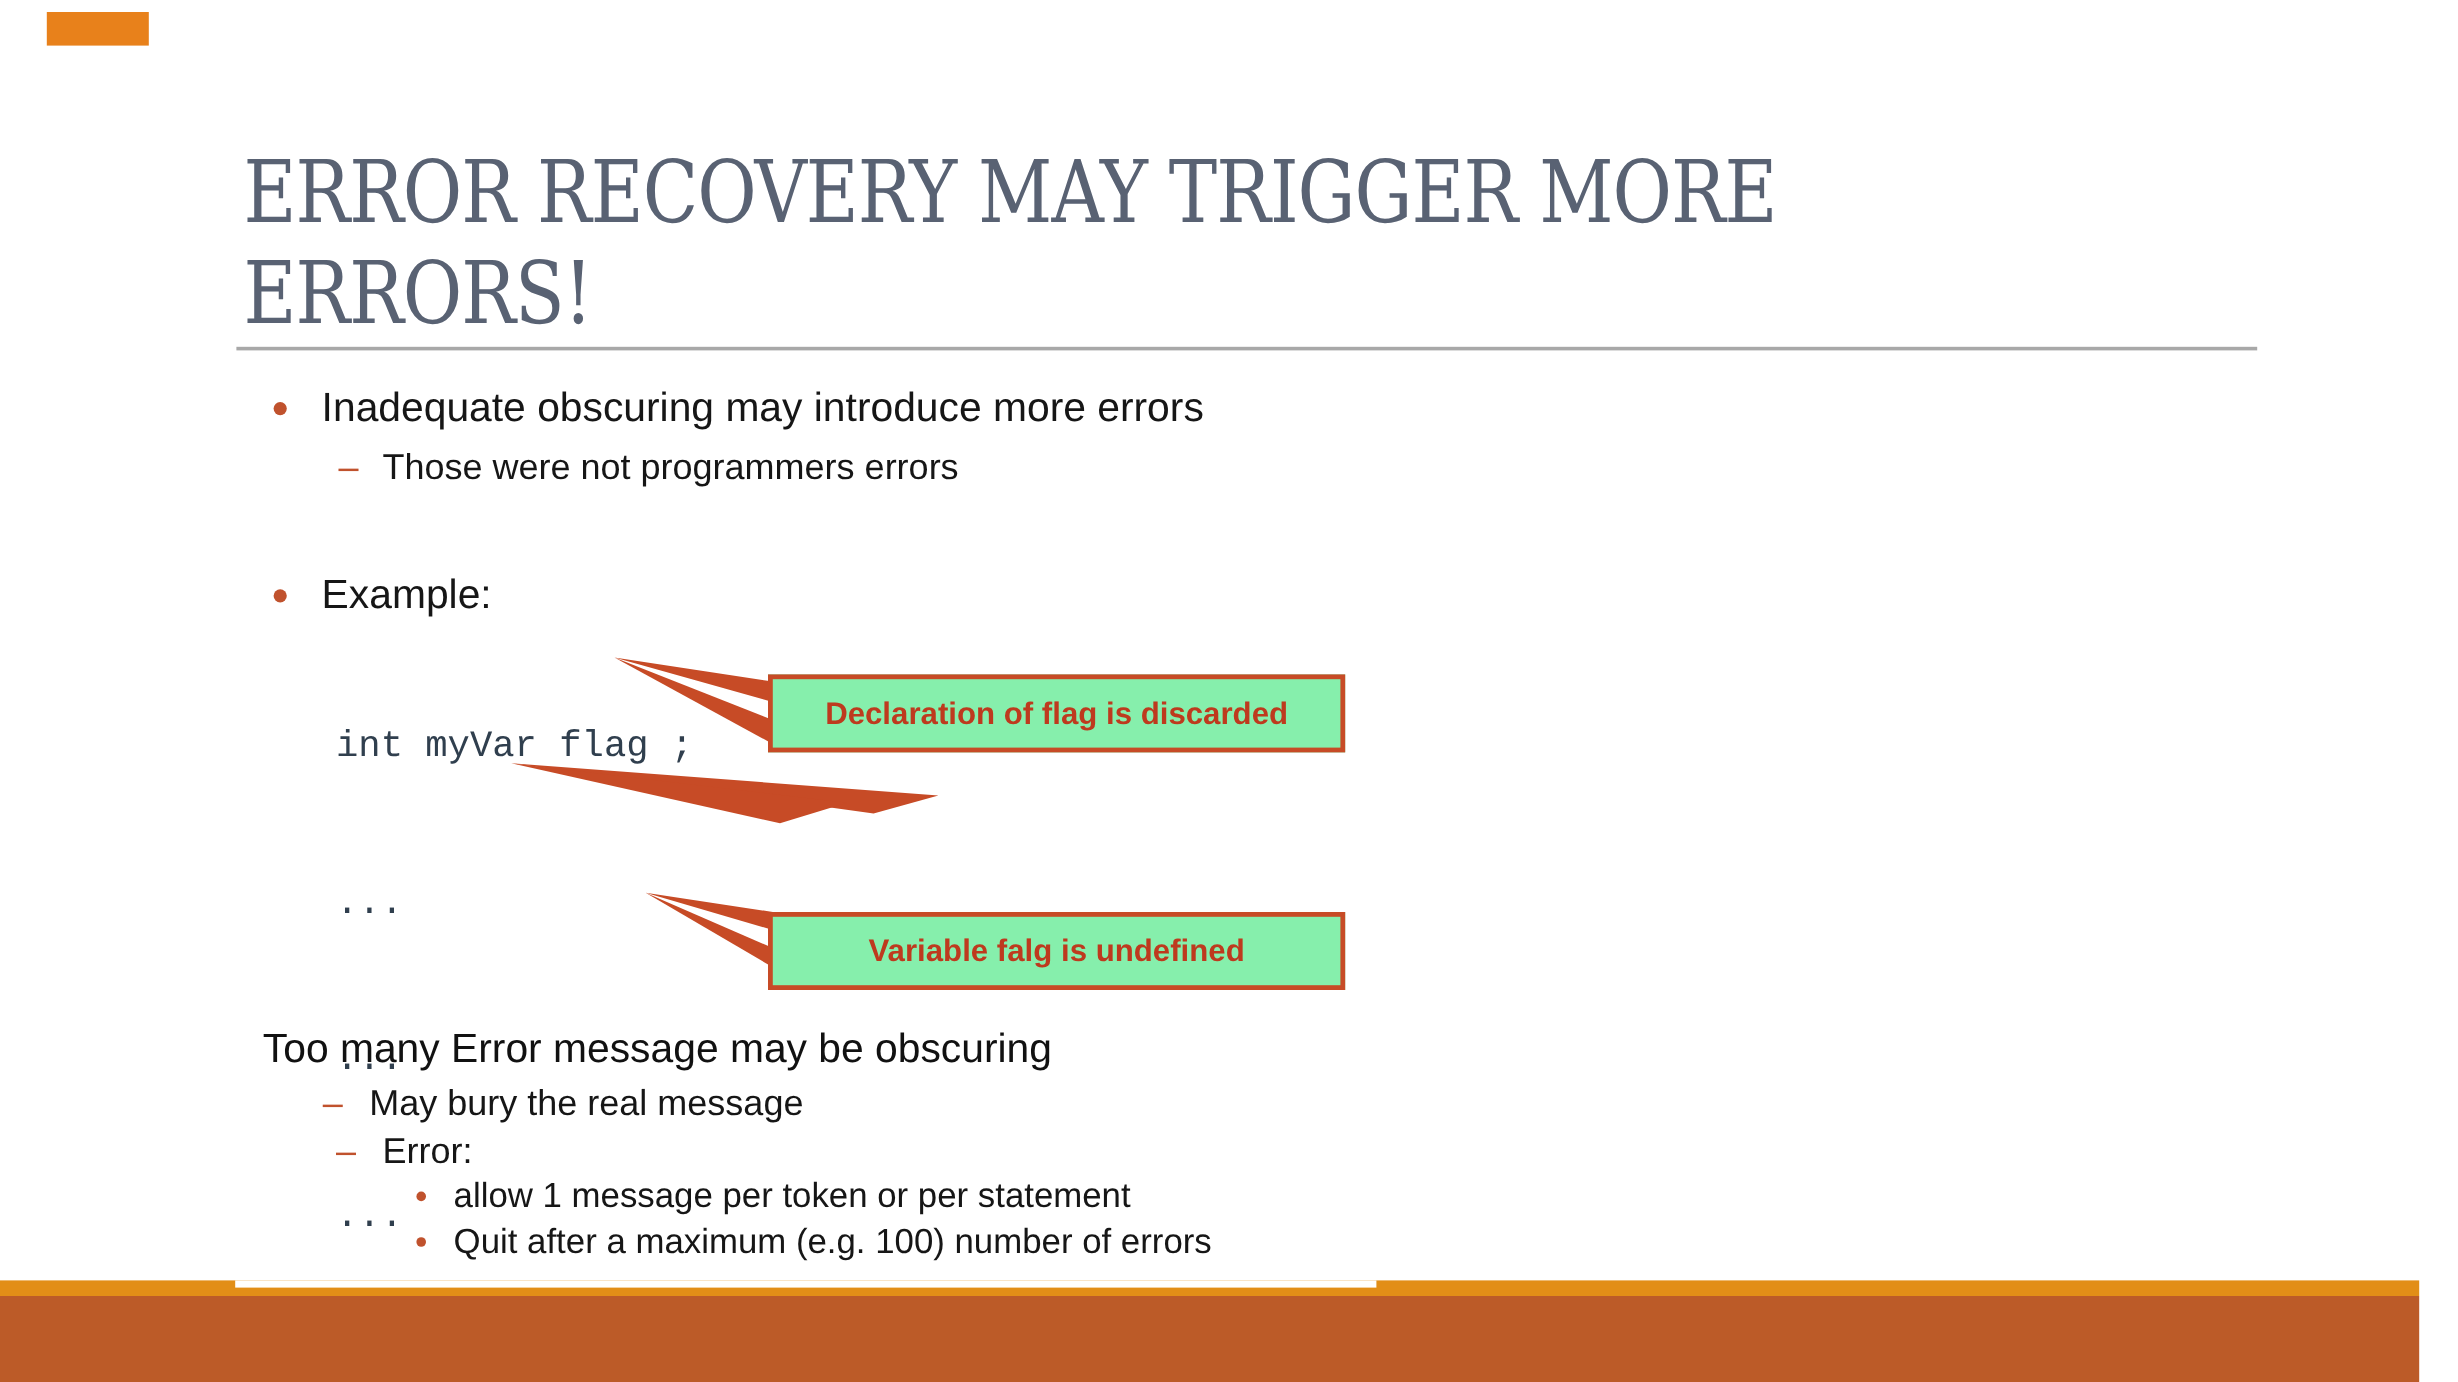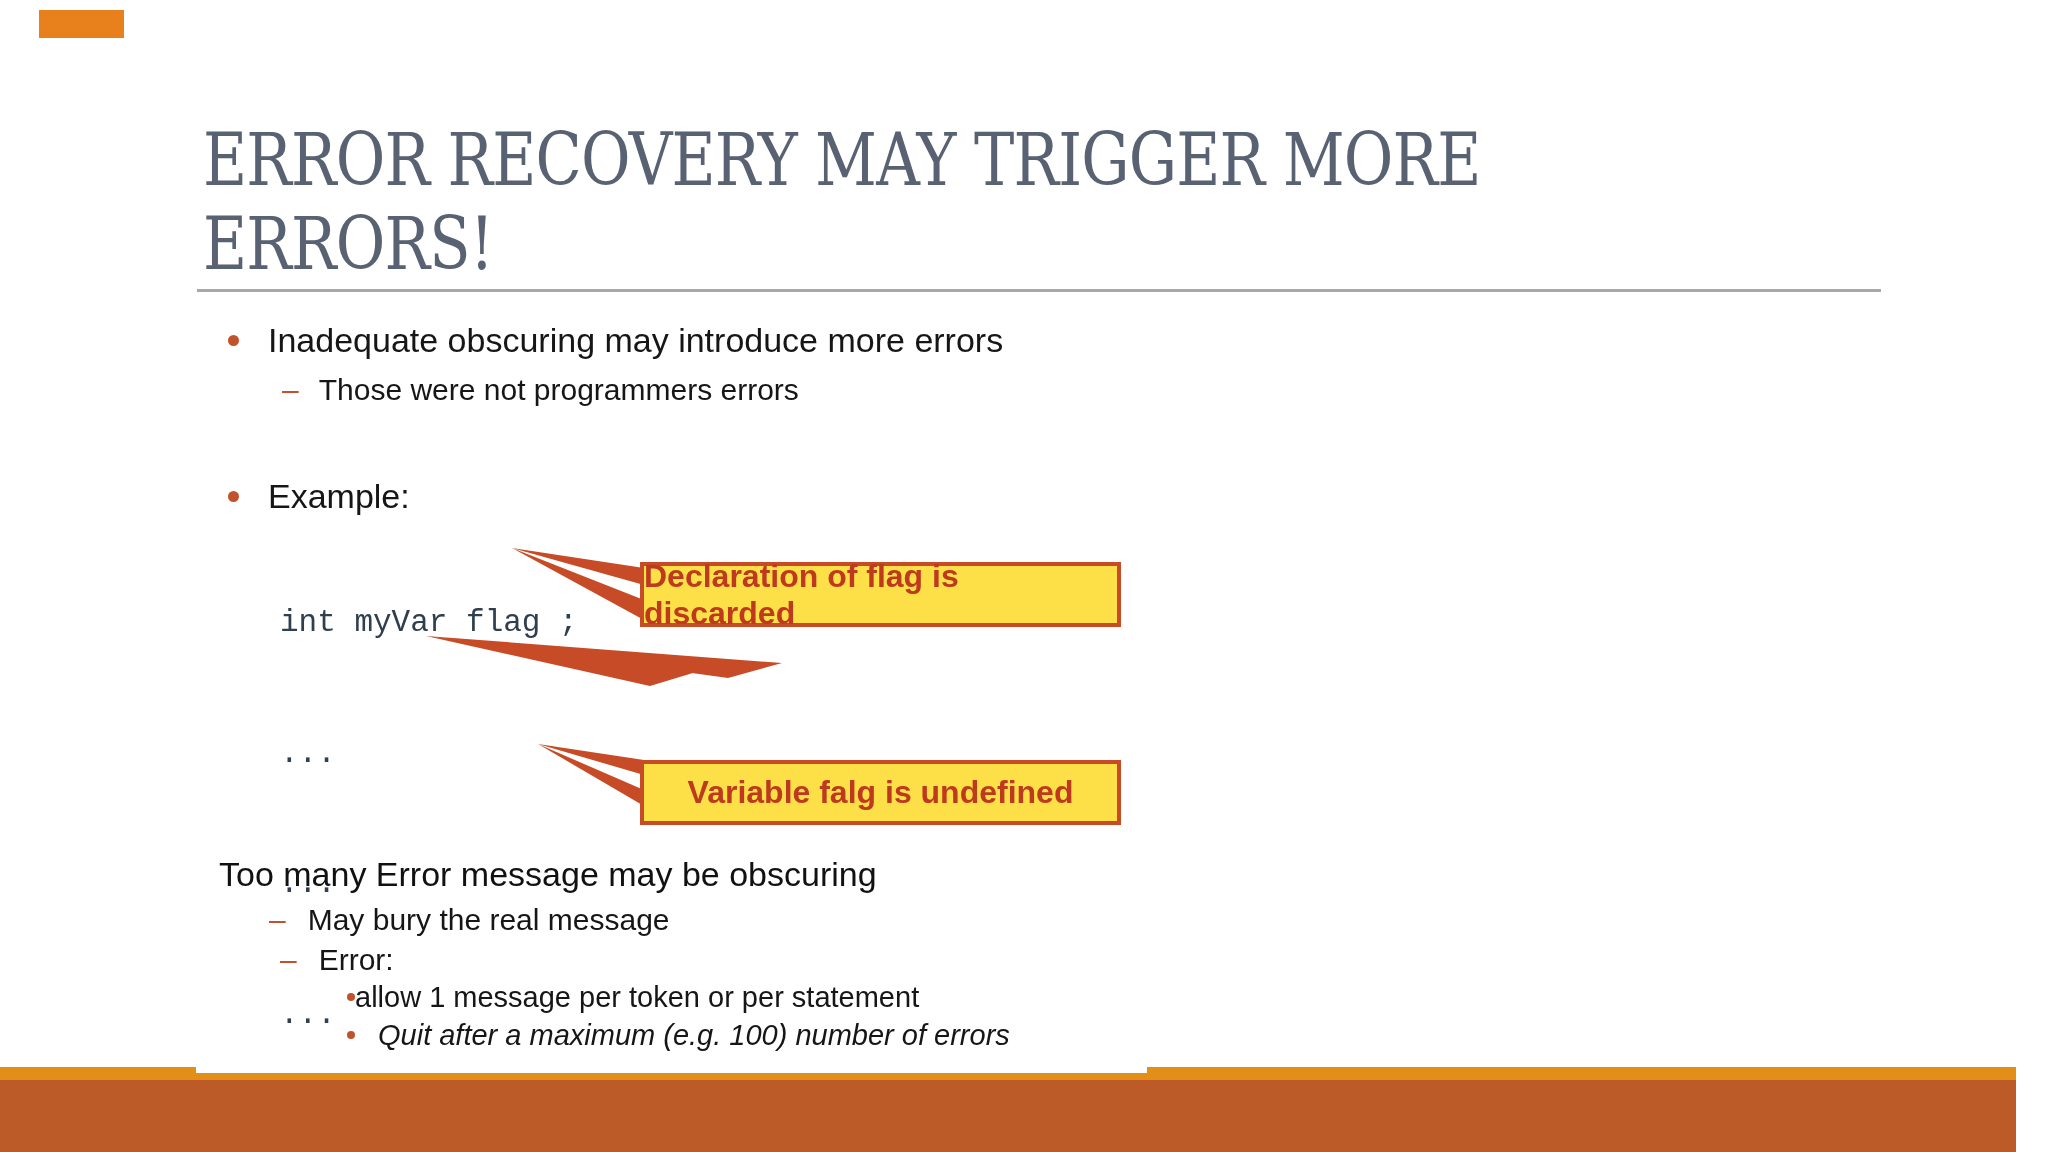--- a/index.html
+++ b/index.html
@@ -53,24 +53,24 @@
     position:absolute;left:280px;top:514px;
     font-family:"Liberation Mono", monospace;
     font-size:31px;line-height:43.5px;
     color:#303f4e;
     white-space:pre;
   }
   .code div{height:43.5px;}
   
   .callout{
     position:absolute;left:640px;width:473px;height:57px;
-    background:#fde047;
+    background:#86efac;
     border:4px solid #c74b26;
     display:flex;align-items:center;justify-content:center;
-    font-size:32px;font-weight:bold;color:#be3a1e;
+    font-size:26px;font-weight:bold;color:#be3a1e;
     z-index:3;
   }
   .callout.c1{top:562px;}
   .callout.c2{top:676px;}
   .callout.c3{top:760px;}
   .pointer-svg{position:absolute;left:0;top:0;z-index:2;}
   
   .closing-heading{
     position:absolute;left:219px;top:854px;
     font-size:34px;line-height:40px;color:#111111;
@@ -144,24 +144,24 @@
     <span class="l2-text" style="margin-left:22px;">May bury the real message</span>
   </div>
 
   <div class="row" style="left:280px;top:940px;">
     <span class="dash-marker"></span>
     <span class="l2-text" style="margin-left:22px;">Error:</span>
   </div>
 
   <div class="row" style="left:347px;top:978px;">
     <span class="mini-dot"></span>
-    <span class="l3-text" style="text-align:right;">allow 1 message per token or per statement</span>
+    <span class="l3-text" style="margin-left:23px;text-align:right;">allow 1 message per token or per statement</span>
   </div>
 
-  <div class="row" style="left:347px;top:1016px;font-style:italic;">
+  <div class="row" style="left:347px;top:1016px;">
     <span class="mini-dot"></span>
     <span class="l3-text" style="margin-left:23px;">Quit after a maximum (e.g. 100) number of errors</span>
   </div>
 
   <div class="amber-bar"></div>
   <div class="amber-notch"></div>
   <div class="rust-bar"></div>
 
 </div>
 

